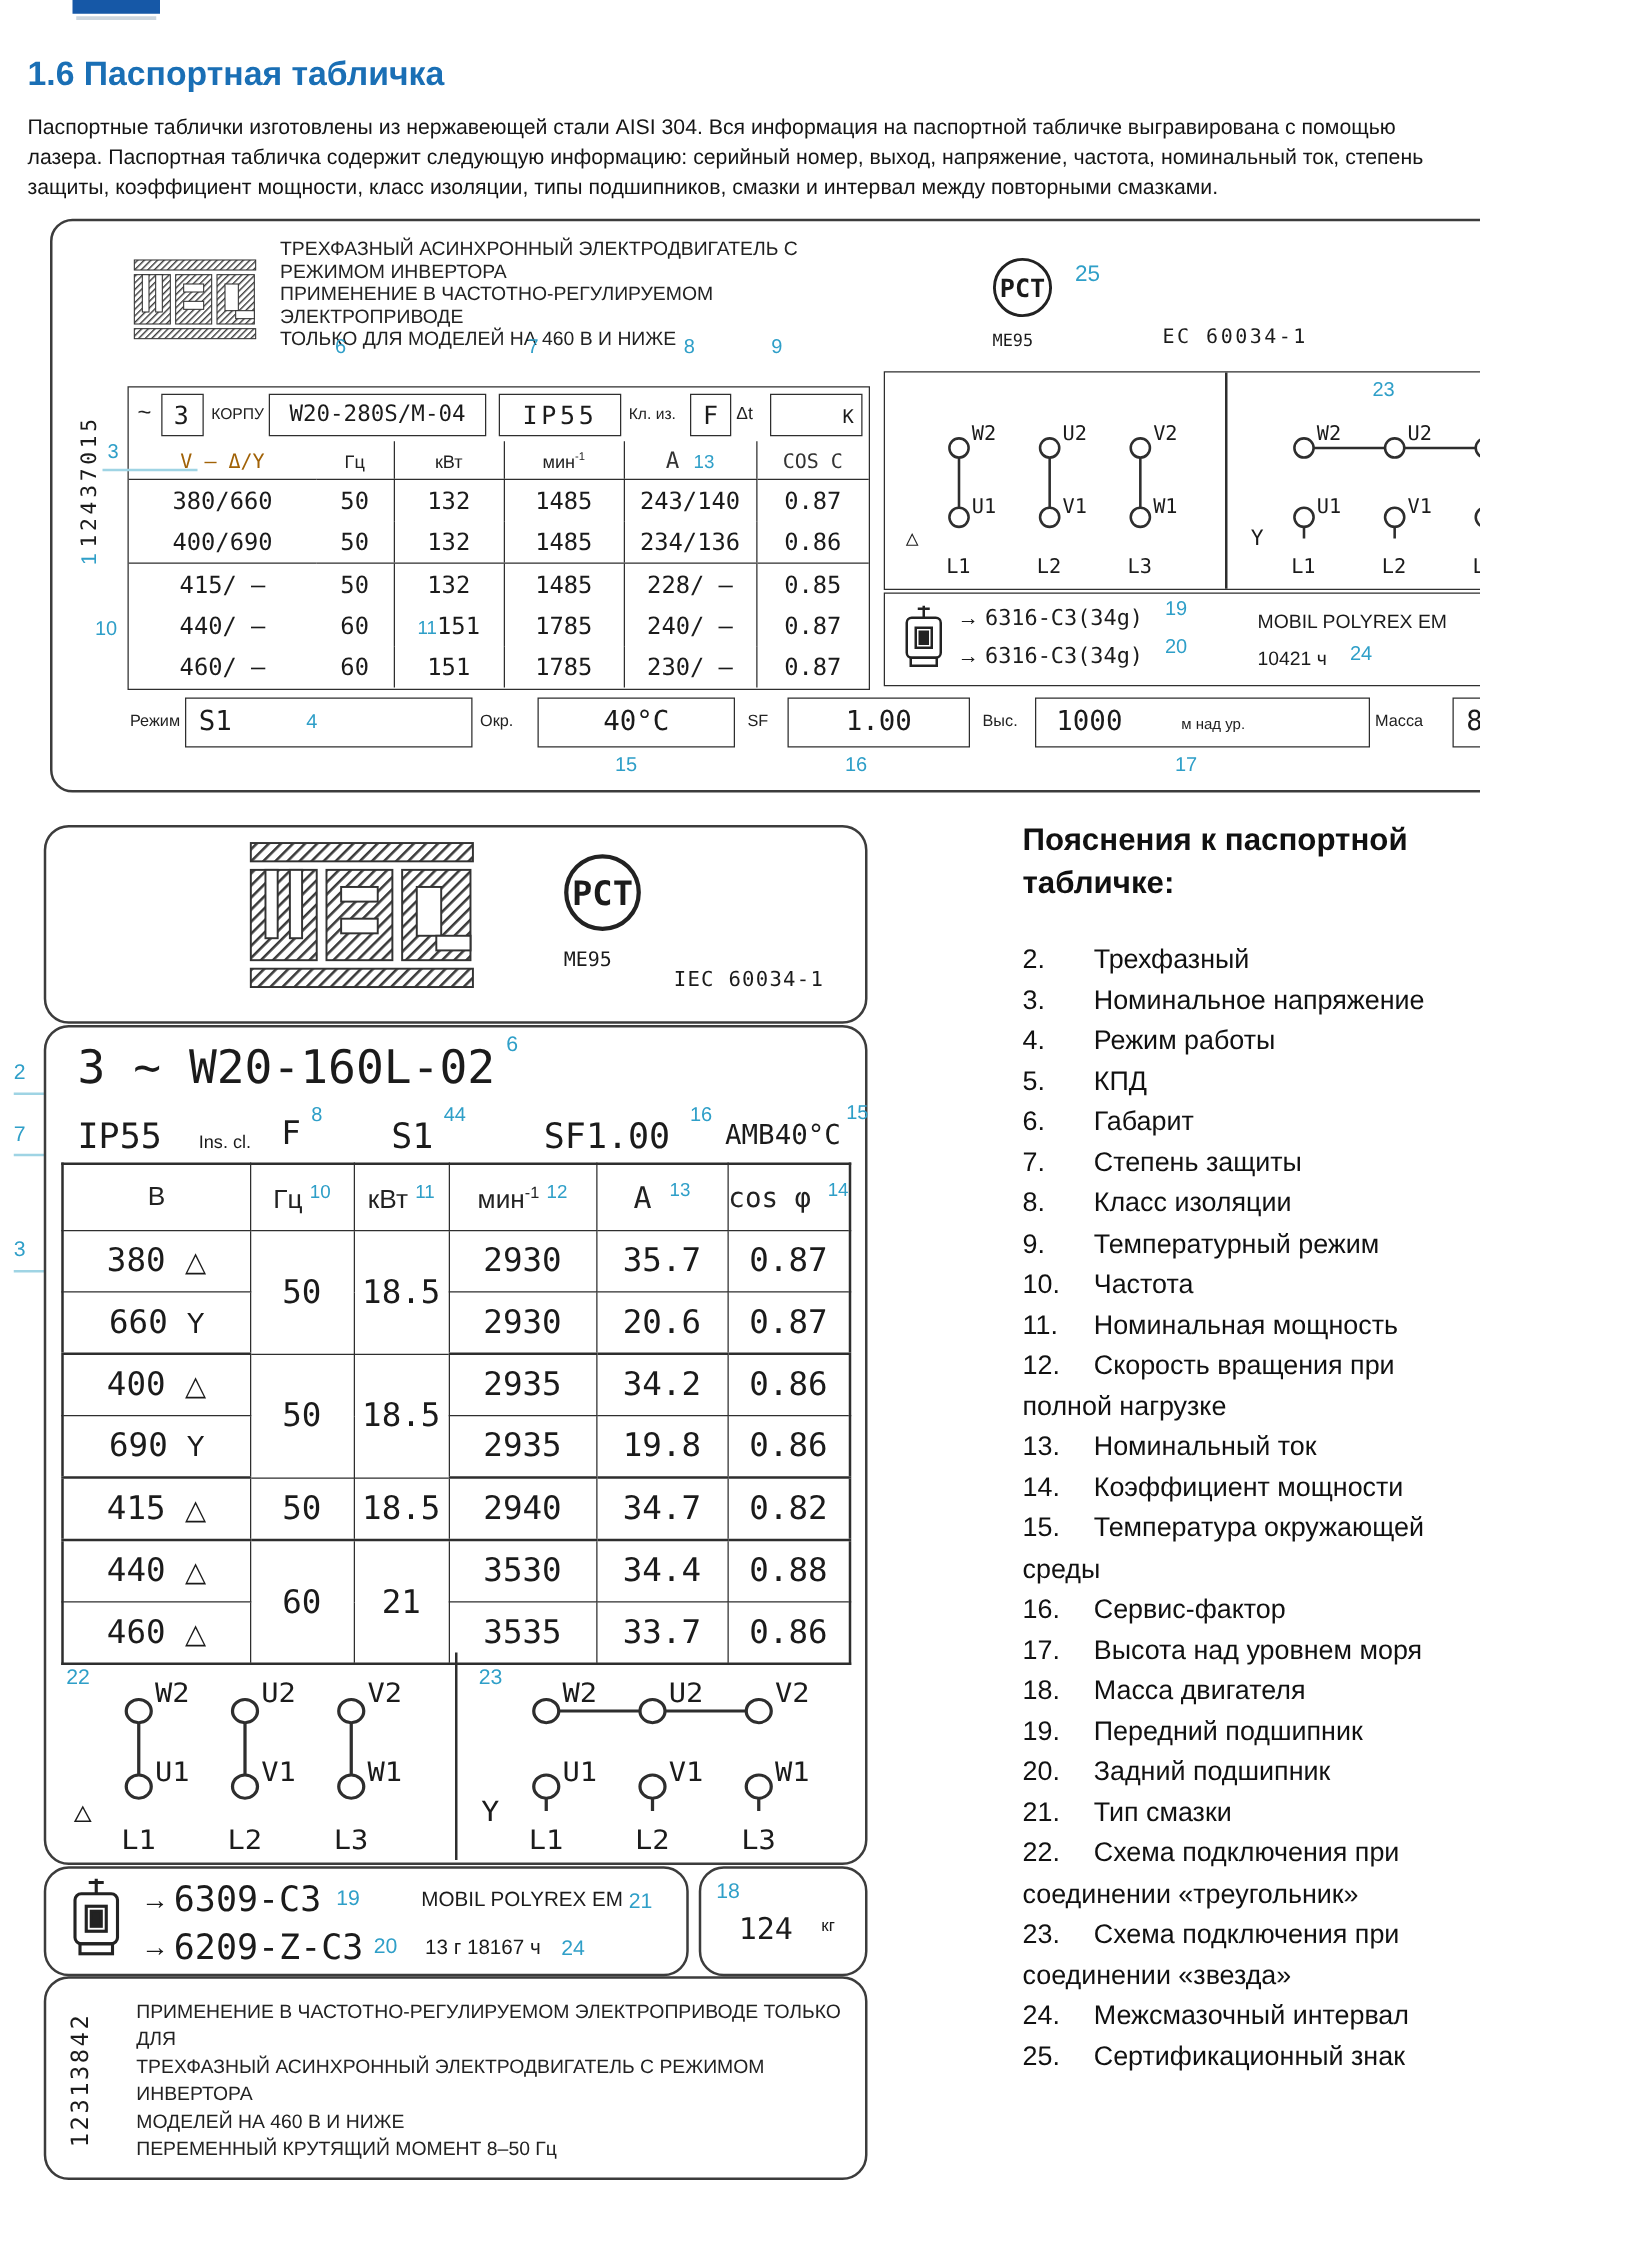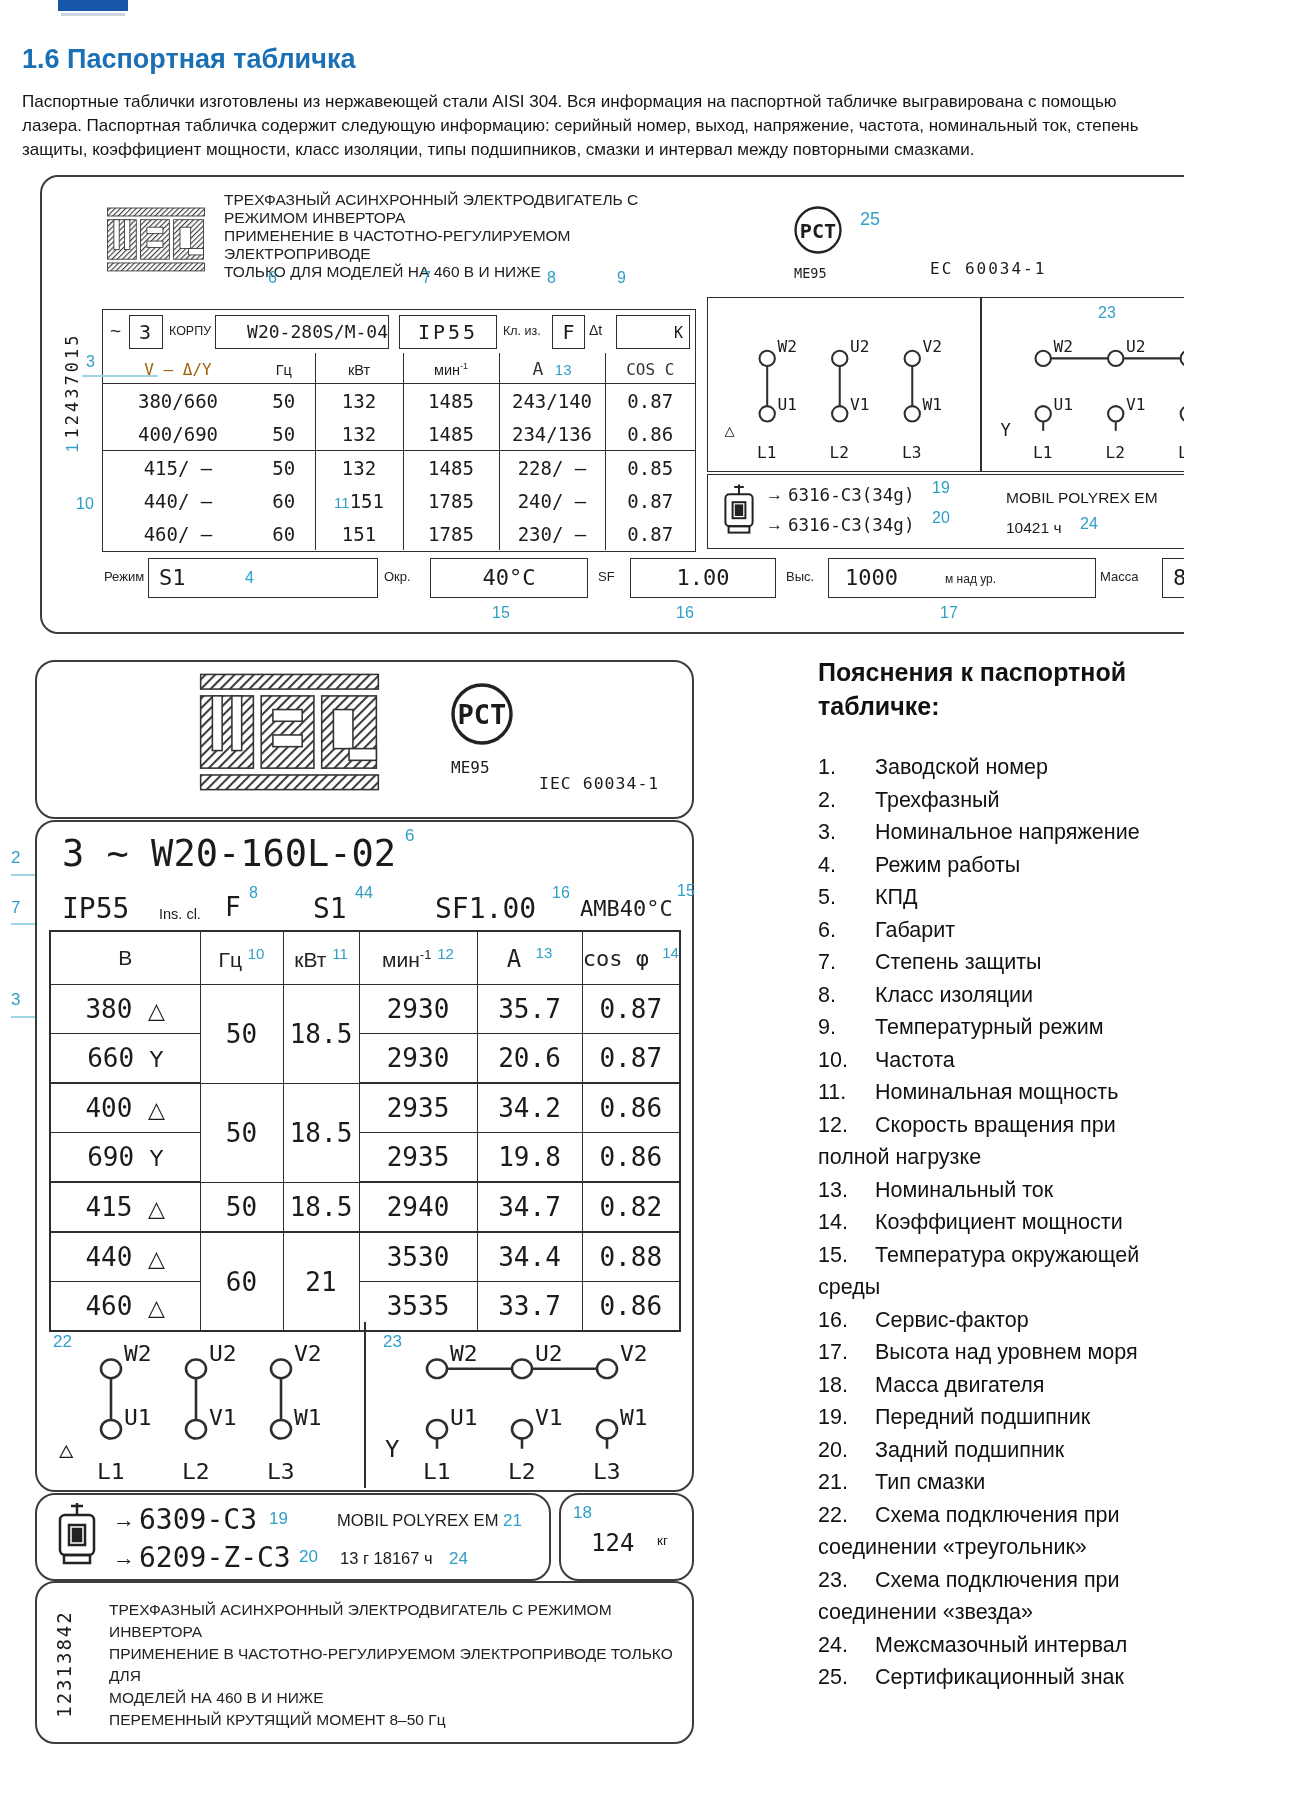--- a/index.html
+++ b/index.html
@@ -100,21 +100,21 @@
     <span class="co" style="left:575px;top:92px">9</span>
 
     <div class="bx" style="left:60px;top:132px;width:592px;height:241px">
 
       <div class="abs" style="left:0;top:0;width:592px;height:43px">
         <span class="lbl" style="left:7px;top:10px;font-size:19px">~</span>
         <div class="bx" style="left:26px;top:5px;width:32px;height:32px">
           <span class="m" style="position:absolute;left:9px;top:4px;font-size:20px">3</span>
         </div>
         <span class="lbl" style="left:66px;top:14px;font-size:12.5px">КОРПУ</span>
-        <div class="bx" style="left:112px;top:5px;width:172px;height:32px;text-align:right">
+        <div class="bx" style="left:112px;top:5px;width:172px;height:32px;text-align:center">
           <span class="m" style="font-size:18px;line-height:32px">W20-280S/M-04</span>
         </div>
         <div class="bx" style="left:296px;top:5px;width:96px;height:32px;text-align:center">
           <span class="m" style="font-size:20px;line-height:32px;letter-spacing:3px">IP55</span>
         </div>
         <span class="lbl" style="left:400px;top:14px;font-size:12.5px">Кл. из.</span>
         <div class="bx" style="left:449px;top:5px;width:31px;height:32px;text-align:center">
           <span class="m" style="font-size:20px;line-height:32px">F</span>
         </div>
         <span class="lbl" style="left:486px;top:12px;font-size:14px">Δt</span>
@@ -495,31 +495,30 @@
       <span class="co" style="left:12px;top:8px;font-size:17px">18</span>
       <span class="abs m" style="left:30px;top:34px;font-size:24px">124</span>
       <span class="abs sans" style="left:96px;top:38px;font-size:13.5px">кг</span>
     </div>
 
     <div class="pbox" style="left:0;top:921px;width:655px;height:159px;overflow:hidden">
       <div class="abs" style="left:-48px;top:70px;width:150px;text-align:center;transform:rotate(-90deg)">
         <span class="m" style="font-size:19px;letter-spacing:2px">12313842</span>
       </div>
       <div class="abs" style="left:72px;top:16px;width:566px">
+        <div class="wl">ПРИМЕНЕНИЕ В ЧАСТОТНО-РЕГУЛИРУЕМОМ ЭЛЕКТРОПРИВОДЕ ТОЛЬКО ДЛЯ</div>
         <div class="wl">ТРЕХФАЗНЫЙ АСИНХРОННЫЙ ЭЛЕКТРОДВИГАТЕЛЬ С РЕЖИМОМ ИНВЕРТОРА</div>
-        <div class="wl">ПРИМЕНЕНИЕ В ЧАСТОТНО-РЕГУЛИРУЕМОМ ЭЛЕКТРОПРИВОДЕ ТОЛЬКО ДЛЯ</div>
         <div class="wl">МОДЕЛЕЙ НА 460 В И НИЖЕ</div>
         <div class="wl">ПЕРЕМЕННЫЙ КРУТЯЩИЙ МОМЕНТ 8–50 Гц</div>
       </div>
     </div>
   </div>
 
   <div class="abs" style="left:818px;top:655px;width:370px">
     <div id="legend-title" style="margin-bottom:28px">Пояснения к паспортной табличке:</div>
-    <div class="legend-item"><span class="li-num">1.</span><span>Заводской номер</span></div>
     <div class="legend-item"><span class="li-num">2.</span><span>Трехфазный</span></div>
     <div class="legend-item"><span class="li-num">3.</span><span>Номинальное напряжение</span></div>
     <div class="legend-item"><span class="li-num">4.</span><span>Режим работы</span></div>
     <div class="legend-item"><span class="li-num">5.</span><span>КПД</span></div>
     <div class="legend-item"><span class="li-num">6.</span><span>Габарит</span></div>
     <div class="legend-item"><span class="li-num">7.</span><span>Степень защиты</span></div>
     <div class="legend-item"><span class="li-num">8.</span><span>Класс изоляции</span></div>
     <div class="legend-item"><span class="li-num">9.</span><span>Температурный режим</span></div>
     <div class="legend-item"><span class="li-num">10.</span><span>Частота</span></div>
     <div class="legend-item"><span class="li-num">11.</span><span>Номинальная мощность</span></div>

